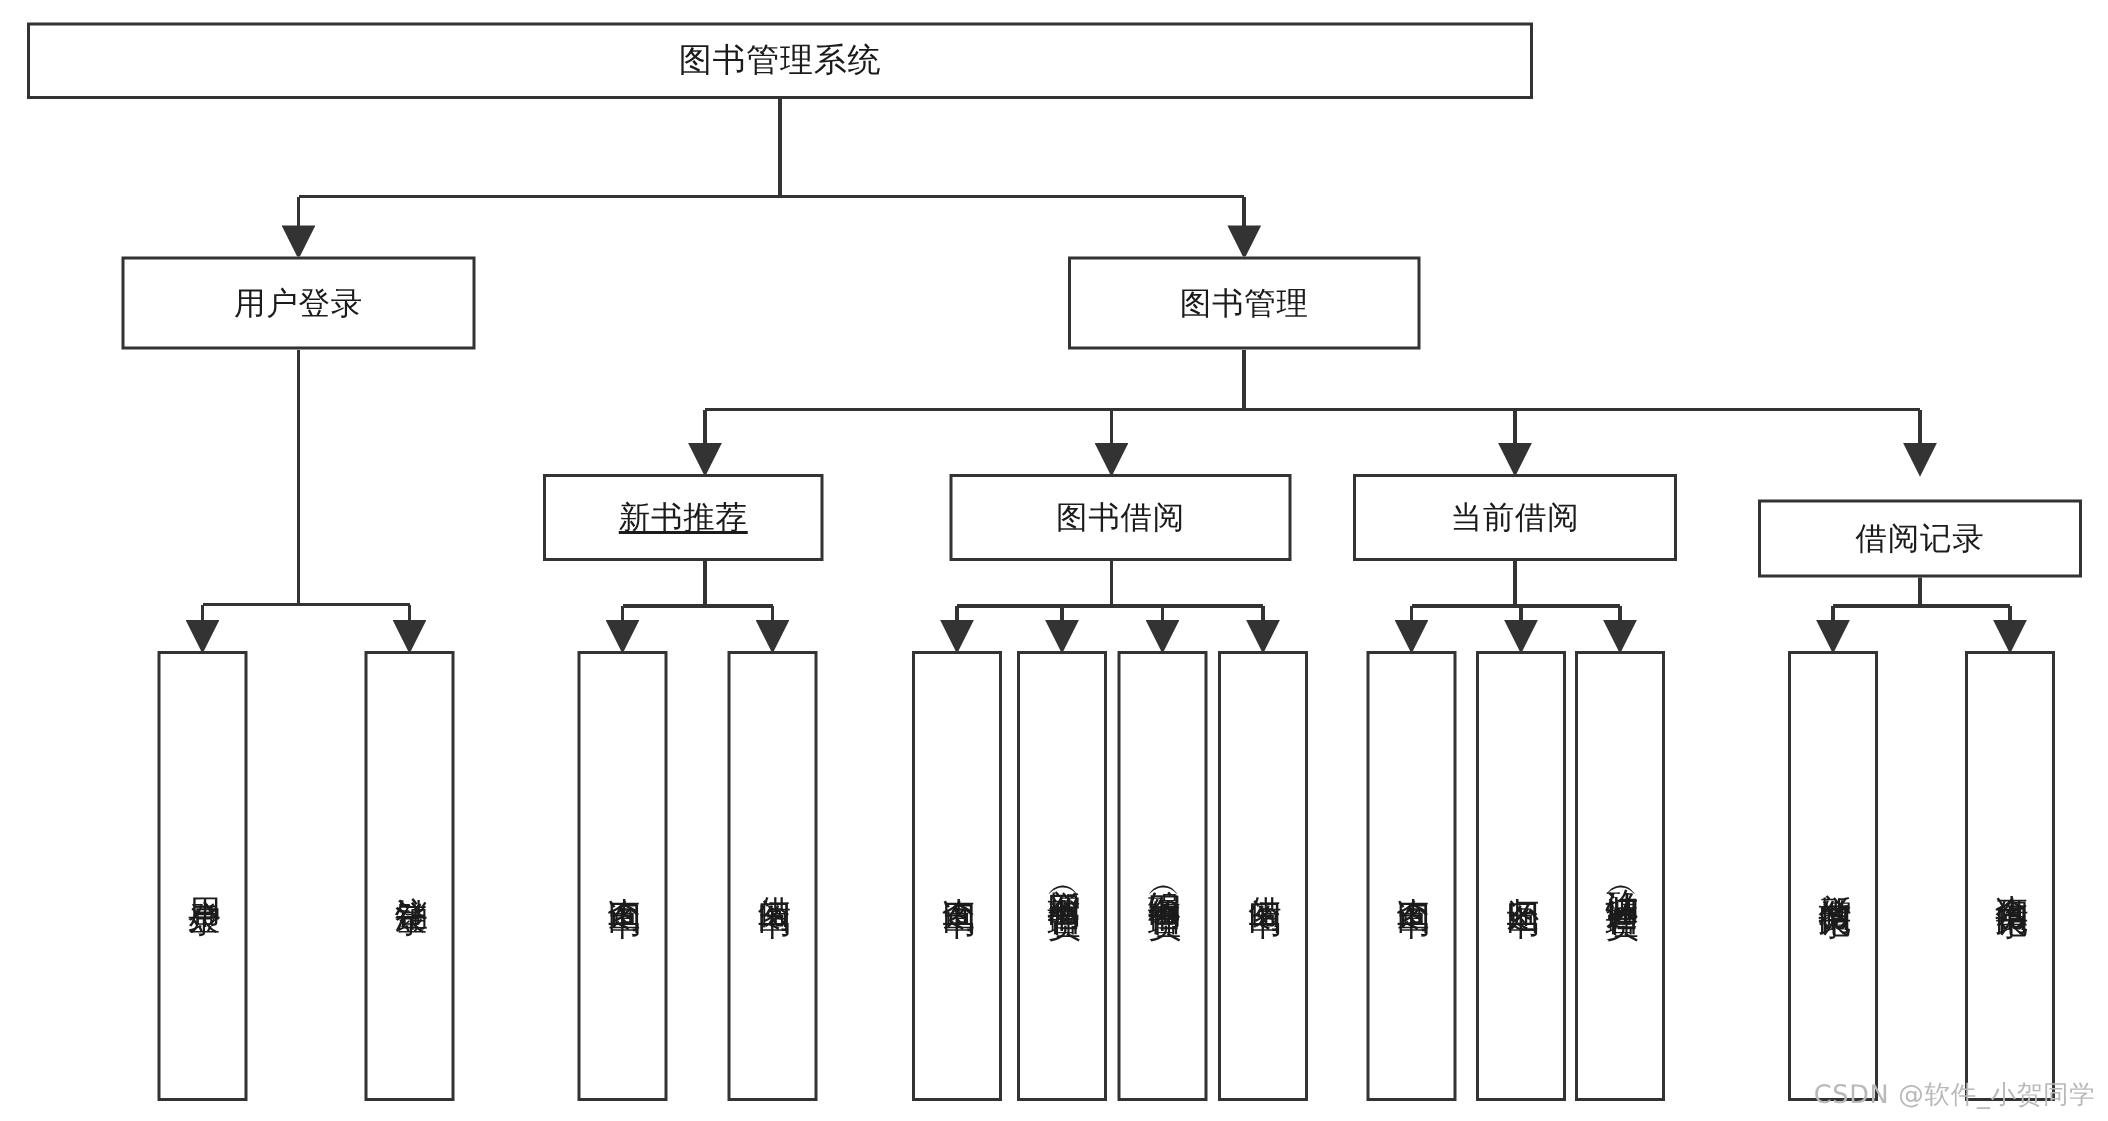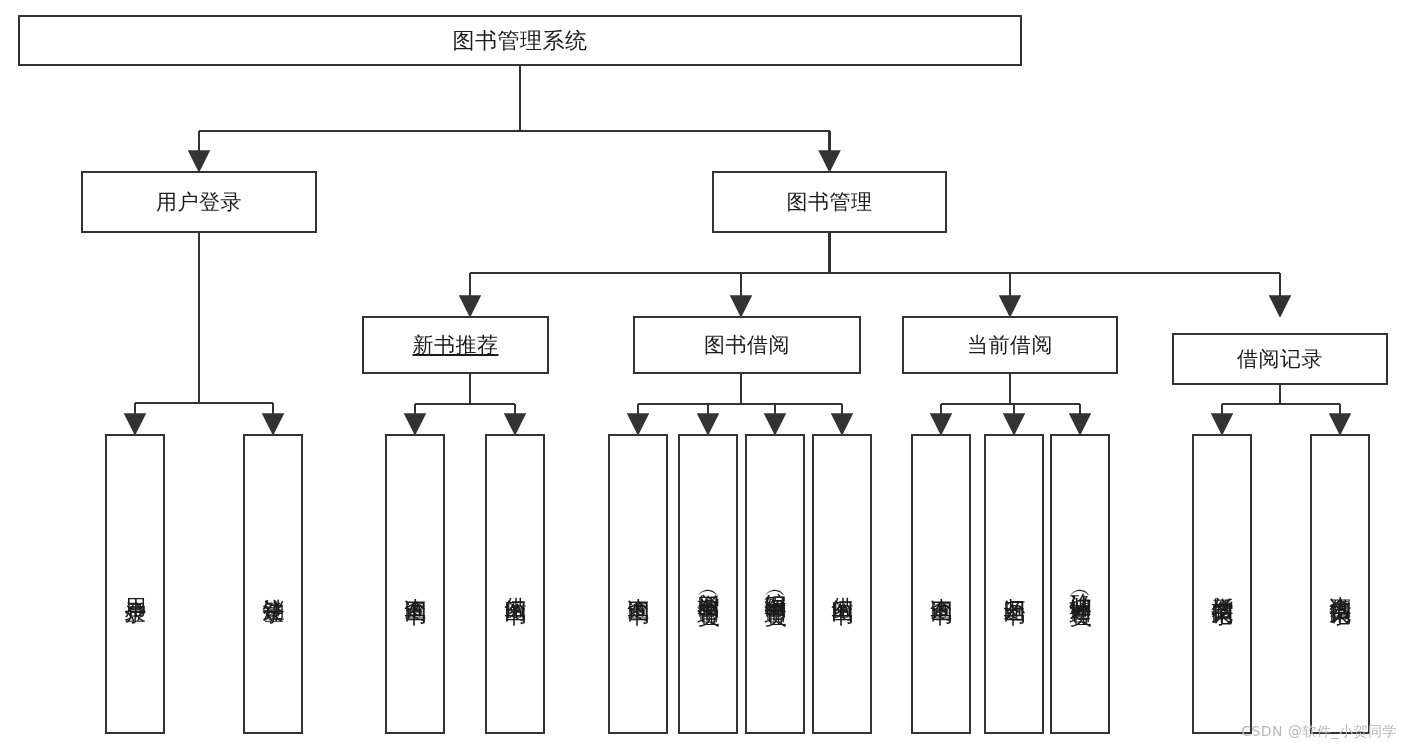--- a/index.html
+++ b/index.html
@@ -60,21 +60,21 @@
     font-size: 22px;
     line-height: 1.22;
     letter-spacing: 2px;
     white-space: nowrap;
     max-height: 100%;
   }
   #watermark {
     position: absolute;
     right: 8px;
     bottom: 6px;
-    font-size: 14px;
+    font-size: 17px;
     color: #b9b9b9;
     z-index: 5;
     white-space: nowrap;
     letter-spacing: 0.5px;
     pointer-events: none;
   }
 </style>
 </head>
 <body>
 

